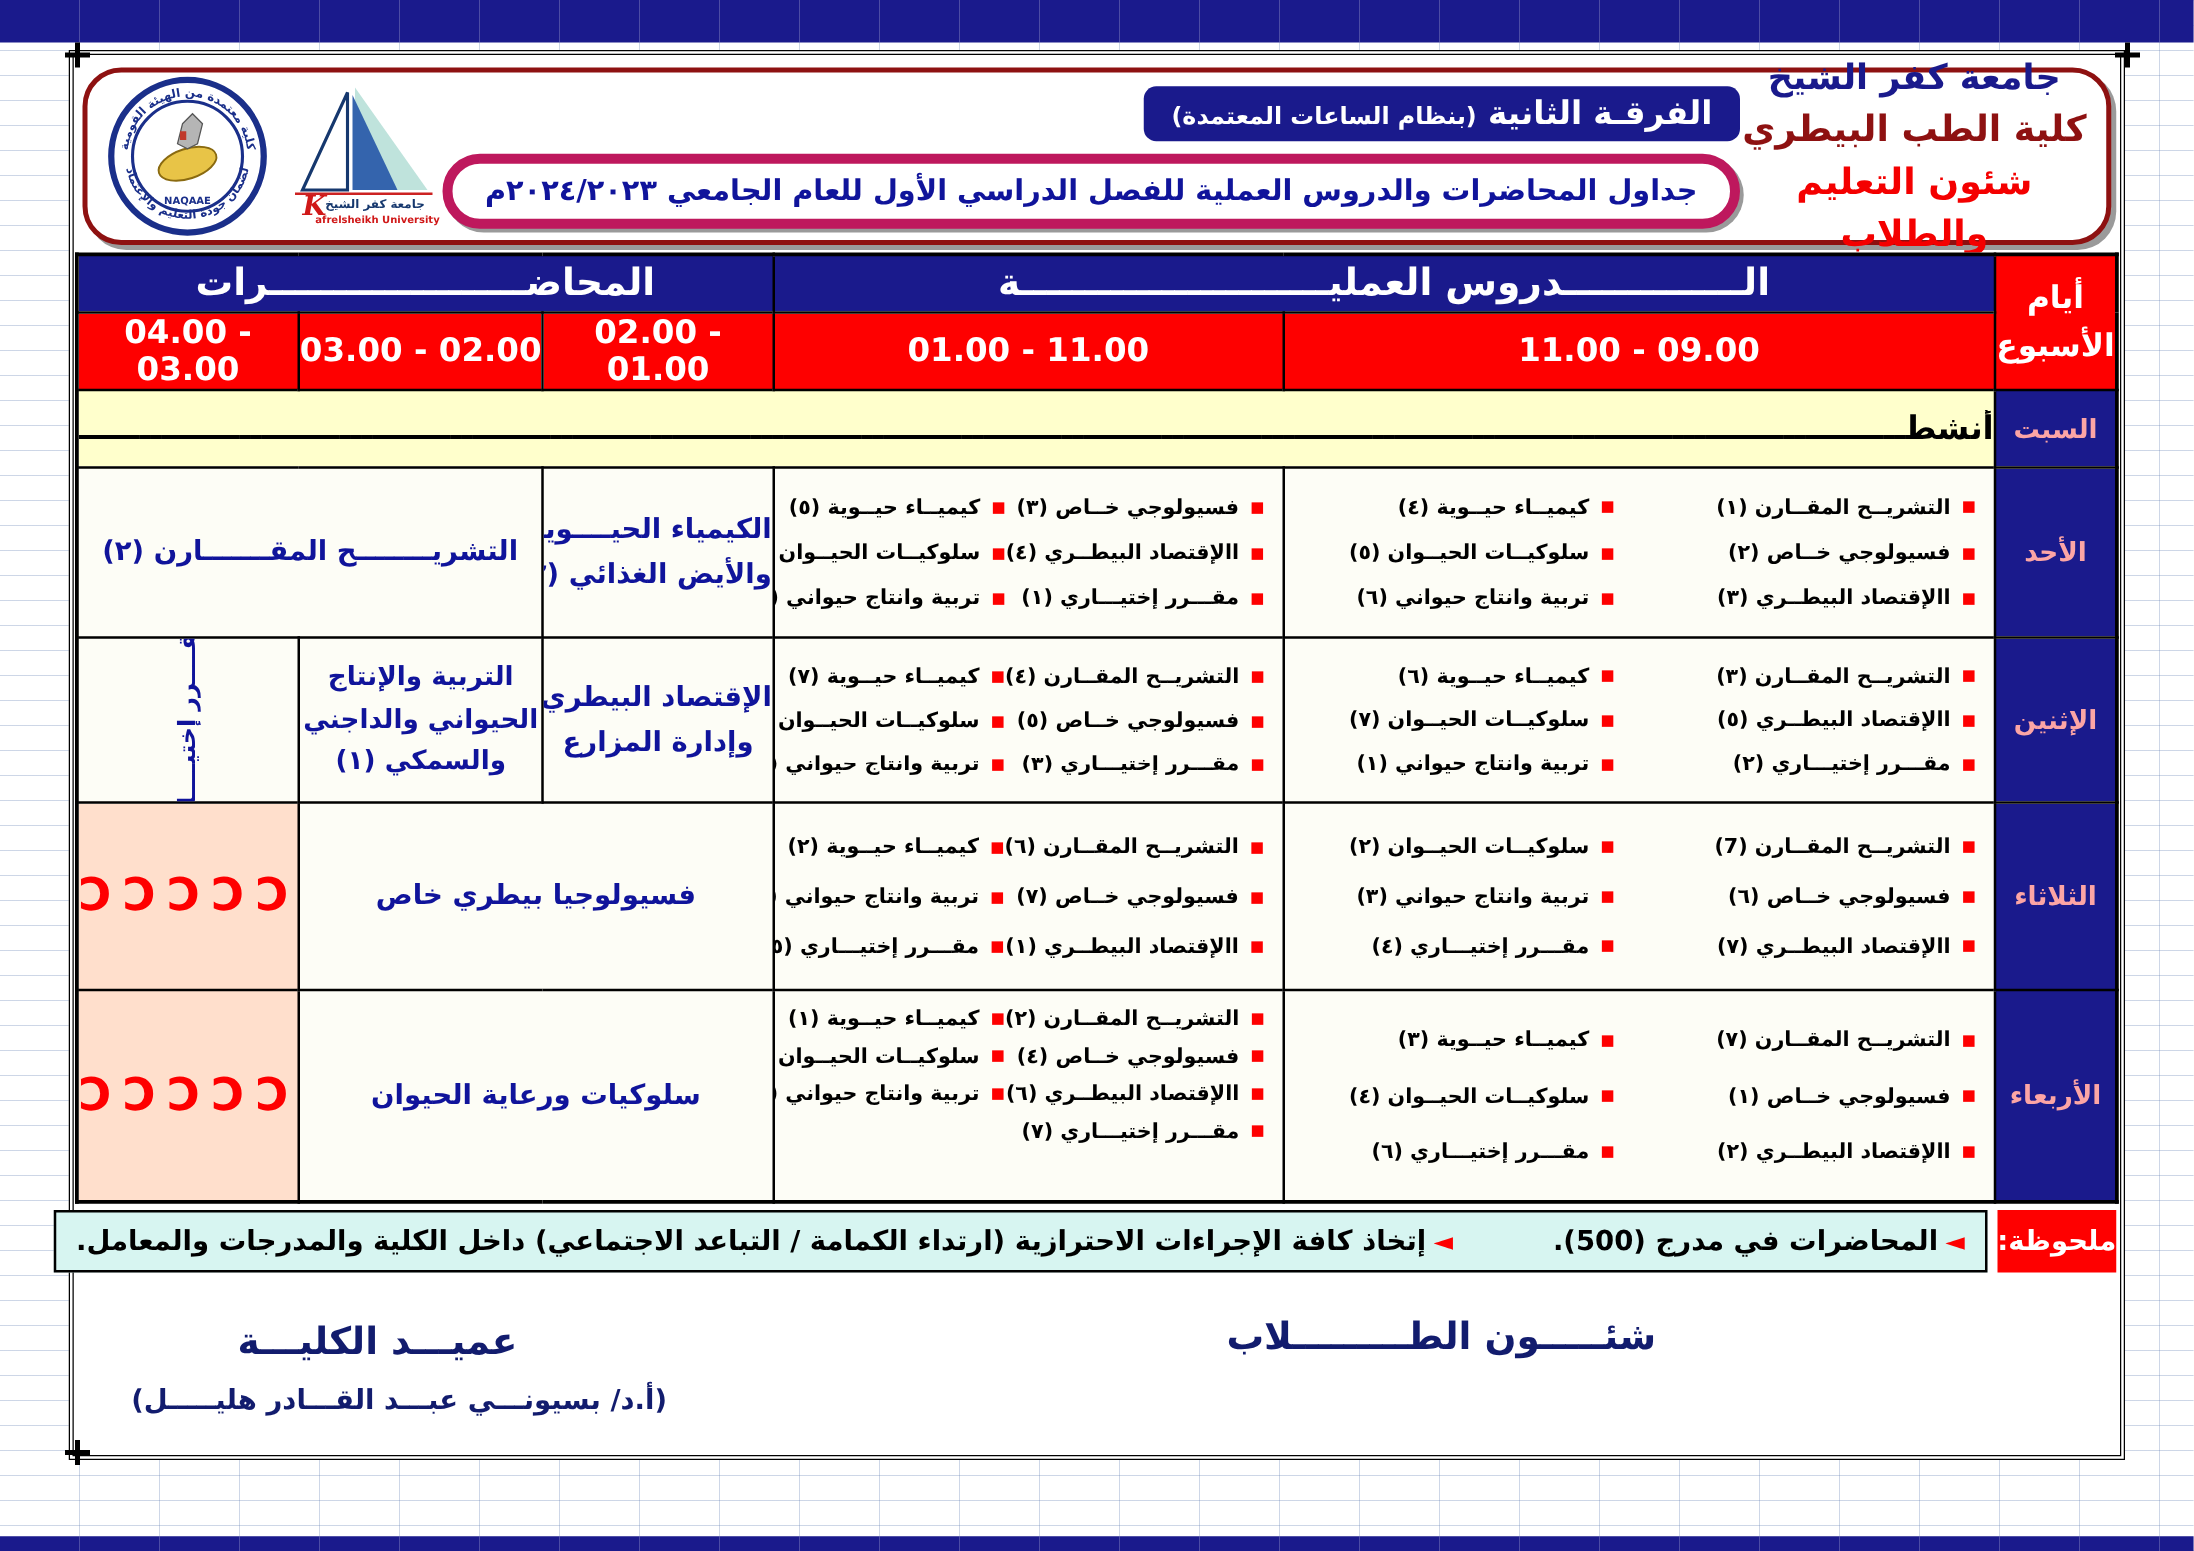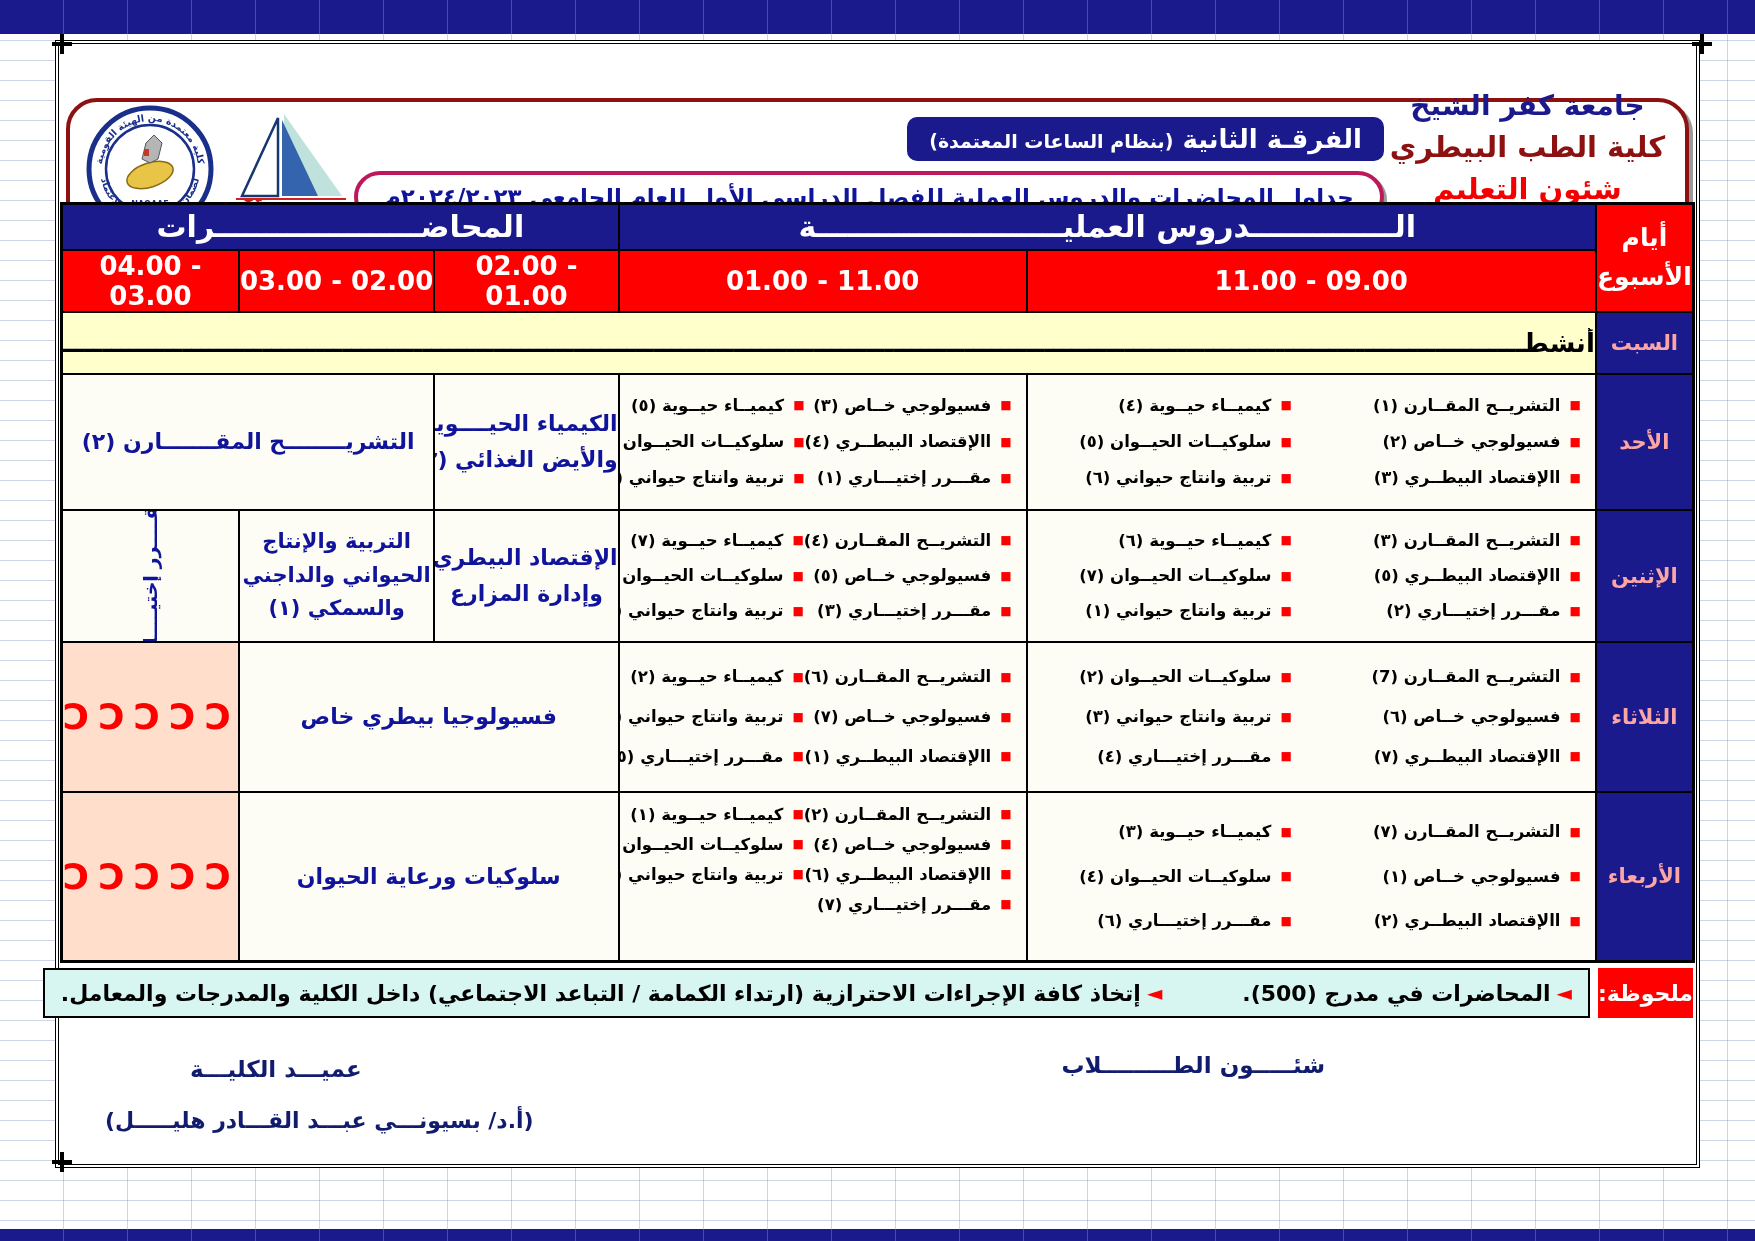--- a/index.html
+++ b/index.html
@@ -27,30 +27,30 @@
   .cross::after { left:0; top:8px; width:20px; height:4px; }
 
   
   .frame { position:absolute; left:55px; top:40px; width:1645px; height:1128px;
     border:1.5px solid #000; background:#fff; z-index:1; }
   .frame .inner { position:absolute; inset:2px; border:1.5px solid #000; background:#fff; }
 
   
   .hdr { position:absolute; left:66px; top:54px; width:1623px; height:142px; z-index:3;
     border:4px solid #8e1111; border-radius:31px; background:#fff;
-    box-shadow:4px 4px 0 #9a9a9a; display:flex; align-items:center; padding:4px 14px;margin-top:44px; }
+    box-shadow:4px 4px 0 #9a9a9a; display:flex; align-items:center; padding:4px 14px; }
   .univ-block { width:552px; text-align:center; line-height:1.45; }
   .t-univ { color:#1a1a8c; font-weight:bold; font-size:28px; }
   .t-fac  { color:#8e1111; font-weight:bold; font-size:29px; }
   .t-aff  { color:#f40000; font-weight:bold; font-size:29px; }
   .hdr-center { flex:1; display:flex; flex-direction:column; align-items:flex-start; gap:10px; padding-top:2px; }
   .grade-badge { background:#1a1a8c; color:#fff; border-radius:10px; padding:7px 22px;
     font-weight:bold; font-size:26px; white-space:nowrap; }
   .grade-badge .sub { font-size:19px; }
-  .subtitle-pill { background:#fff; border:4px solid #be185d; border-radius:34px; padding:9px 26px;
+  .subtitle-pill { background:#fff; border:8px solid #be185d; border-radius:34px; padding:9px 26px;
     color:#10149b; font-weight:bold; font-size:23px; white-space:nowrap; box-shadow:3px 3px 0 #9a9a9a; }
   .logos { display:flex; align-items:center; gap:8px; padding-left:2px; }
 
   
   table.tt { position:absolute; left:60px; top:202px; z-index:3; width:1635px;
     border-collapse:collapse; table-layout:fixed; border:3px solid #000; background:#fdfdf6; }
   table.tt td { border:2px solid #000; overflow:hidden; }
   td.sec { background:#1a1a8c; color:#fff; font-weight:bold; font-size:30px;
     text-align:center; white-space:nowrap; }
   td.dayhdr { background:#fe0000; color:#fff; font-weight:bold; font-size:25px;
@@ -89,21 +89,21 @@
     display:flex; gap:8px; }
   .note-label { width:100px; height:50px; background:#fe0000; color:#fff; font-weight:bold;
     font-size:22px; display:flex; align-items:center; justify-content:center; }
   .note-box { flex:1; height:50px; background:#d7f5f1; border:2px solid #000;
     display:flex; align-items:center; gap:80px; padding:0 16px; }
   .note-item { display:flex; align-items:center; gap:6px; white-space:nowrap; }
   .note-item .arr { color:#fe0000; font-size:20px; }
   .note-item .ntxt { font-weight:bold; font-size:22px; color:#000; }
 
   
-  .sig { position:absolute; z-index:3; color:#121c6e; font-weight:bold; font-size:23px; white-space:nowrap; }
+  .sig { position:absolute; z-index:3; color:#121c6e; font-weight:bold; font-size:30px; white-space:nowrap; }
   .sig-students { top:1052px; right:430px; }
   .sig-dean { top:1056px; left:190px; }
   .sig-name { top:1108px; left:105px; font-size:22px; }
 
   
   .sail-logo { width:132px; height:118px; }
   .naqaae-logo { width:128px; height:128px; }
 </style>
 </head>
 <body>

